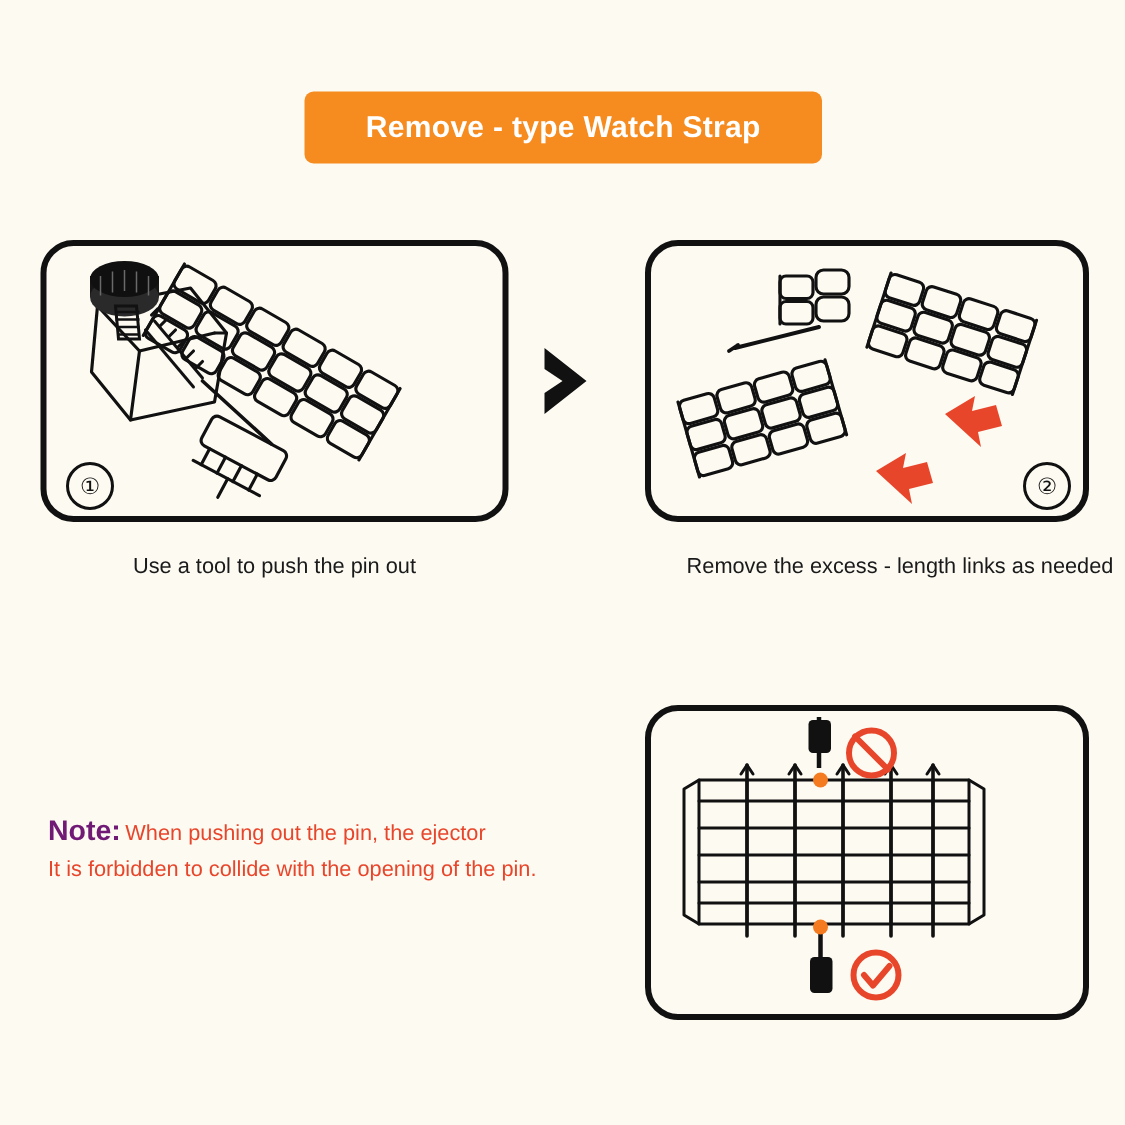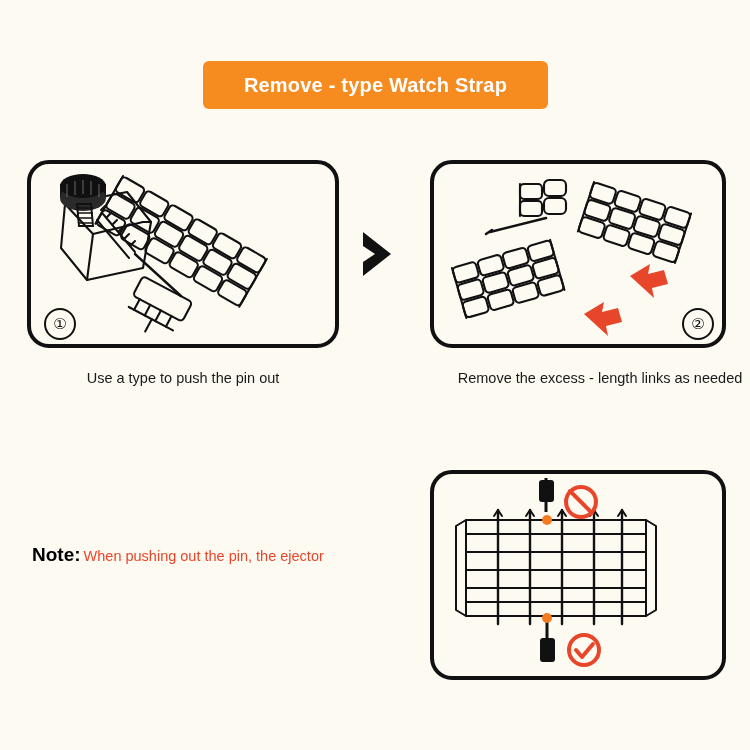--- a/index.html
+++ b/index.html
@@ -97,21 +97,21 @@
     width: 380px;
   }
   .note-line {
     color: #e8462b;
     font-size: 14.5px;
     line-height: 1.55;
   }
   .note-label {
     font-size: 19px;
     font-weight: bold;
-    color: #000000;
+    color: #701a75;
     margin-right: 3px;
   }
 
   svg { display: block; }
   .ill { position: absolute; left: 0; top: 0; }
 </style>
 </head>
 <body>
 
 <div class="page">
@@ -179,21 +179,21 @@
         <g stroke="#6a6a6a" stroke-width="1">
           <path d="M36,20 L36,33 M44,17 L44,31 M52,16 L52,30 M60,17 L60,31 M68,20 L68,33"></path>
         </g>
         <path d="M46,40 L60,40 L62,62 L48,62 Z" fill="none" stroke="#111" stroke-width="2"></path>
         <path d="M46,44 L62,44 M46,49 L62,49 M47,54 L62,54 M47,59 L62,59" stroke="#111" stroke-width="1.6"></path>
       </g>
     </svg>
   </div>
 
   <div class="step-badge" id="badge1">①</div>
-  <div class="caption" id="caption1">Use a type to push the pin out</div>
+  <div class="caption" id="caption1">Use a tool to push the pin out</div>
 
   <div class="chevron-arrow">
     <svg width="56" height="56" viewBox="0 0 56 56">
       <path d="M8,6 L36,28 L8,50 L8,36 L20,28 L8,20 Z" fill="#111"></path>
     </svg>
   </div>
 
   <div class="panel" id="panel2">
     <svg class="ill" width="288" height="180" viewBox="0 0 288 180">
       <g fill="none" stroke="#111" stroke-width="2.1" stroke-linejoin="round" stroke-linecap="round">
@@ -249,20 +249,21 @@
     </svg>
   </div>
 
   <div class="step-badge" id="badge2">②</div>
   <div class="caption" id="caption2">Remove the excess - length links as needed</div>
 
   <div class="note-block">
     <div class="note-line">
       <span class="note-label">Note:</span><span>When pushing out the pin, the ejector</span>
     </div>
+    <div class="note-line">It is forbidden to collide with the opening of the pin.</div>
   </div>
 
   <div class="panel" id="panel3">
     <svg class="ill" width="288" height="202" viewBox="0 0 288 202">
       <g fill="none" stroke="#111" stroke-width="2" stroke-linejoin="round" stroke-linecap="round">
 
         <rect x="32" y="46" width="180" height="96"></rect>
         <path d="M32,60 L212,60 M32,78 L212,78 M32,96 L212,96 M32,114 L212,114 M32,128 L212,128"></path>
 
         <path d="M64,46 L64,142 M96,46 L96,142 M128,46 L128,142 M160,46 L160,142 M188,46 L188,142"></path>

